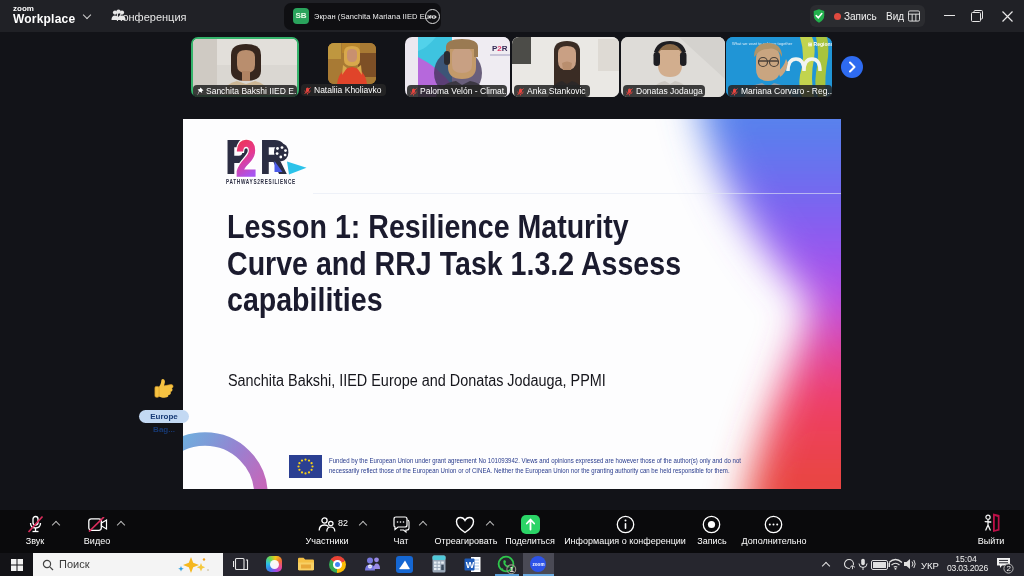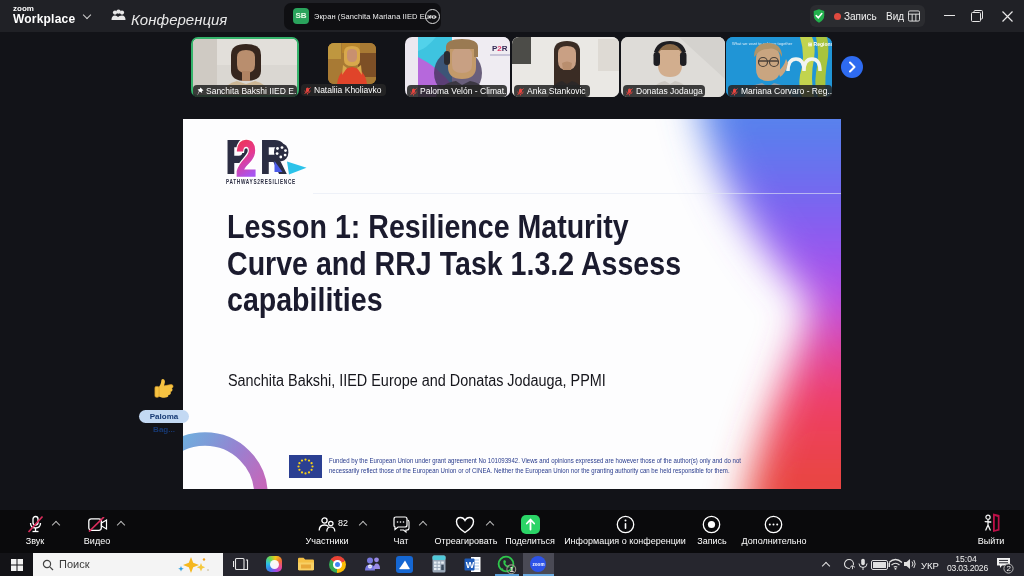--- a/index.html
+++ b/index.html
@@ -7,21 +7,21 @@
 body { font-family:"Liberation Sans", sans-serif; }
 #root { position:absolute; left:0; top:0; width:1024px; height:576px; background:#a21caf; }
 .abs { position:absolute; }
 
 
 #topbar { position:absolute; left:0; top:0; width:1024px; height:32px; background:#202126; }
 #topbar .zoomlogo { position:absolute; left:13px; top:4px; color:#fff; }
 #topbar .zoomlogo .z1 { font-size:8px; font-weight:bold; line-height:9px; display:block; }
 #topbar .zoomlogo .z2 { font-size:12px; font-weight:bold; line-height:13px; display:block; letter-spacing:0.2px; }
 .chev { display:inline-block; width:6px; height:6px; border-right:1.5px solid #cfcfcf; border-bottom:1.5px solid #cfcfcf; transform:rotate(45deg); }
-#topbar .conf { position:absolute; left:131px; top:11px; color:#e8e8e8; font-size:15px;font-style:italic; }
+#topbar .conf { position:absolute; left:116px; top:11px; color:#e8e8e8; font-size:11px; }
 #tab { position:absolute; left:284px; top:3px; width:157px; height:27px; background:#0f0f12; border-radius:7px;padding-left:20px; }
 #tab .sb { position:absolute; left:9px; top:5px; width:16px; height:16px; background:#2aa35c; border-radius:4px; color:#eafbe8; font-size:8px; font-weight:bold; text-align:center; line-height:16px; }
 #tab .txt { position:absolute; left:30px; top:9px; color:#efefef; font-size:7.5px; letter-spacing:0.1px; white-space:nowrap; }
 #tab .more { position:absolute; left:141px; top:6px; width:15px; height:15px; border:1.3px solid #dfdfdf; border-radius:50%; color:#dfdfdf; font-size:8px; line-height:13px; text-align:center; }
 #rightpill { position:absolute; left:810px; top:5px; width:115px; height:22px; background:#2b2c30; border-radius:6px; }
 
 
 #stage { position:absolute; left:0; top:32px; width:1024px; height:478px; background:#121318; overflow:hidden; }
 
 
@@ -312,21 +312,21 @@
       </div>
       <div id="eutext">Funded by the European Union under grant agreement No 101093942. Views and opinions expressed are however those of the author(s) only and do not<br>necessarily reflect those of the European Union or of CINEA. Neither the European Union nor the granting authority can be held responsible for them.</div>
     </div>
   </div>
 
   <svg class="abs" style="left:154px;top:377px;" width="20" height="23" viewBox="0 0 22 23">
     <path d="M8.2 1.8 Q9.8 0.2 11.3 1.8 Q12.4 3 11.9 5.2 L11 8.6 L18.6 7.2 Q21 7 21 9.2 Q21 10.6 19.6 11.2 Q20.8 12.2 20.2 13.7 Q19.6 15 18.2 15.2 Q19 16.4 18.2 17.6 Q17.4 18.8 15.8 18.7 Q16.2 20.6 14.2 21.2 Q11 22.2 7.6 21 L5.4 20.2 L5.4 9.8 Q7 7.6 7.6 5.4 Q8 3.4 8.2 1.8 Z" fill="#f5c242"></path>
     <path d="M11 8.6 L18.6 7.2 Q21 7 21 9.2 Q21 10.6 19.6 11.2" fill="none" stroke="#d89c28" stroke-width="0.7"></path>
     <rect x="1" y="9.2" width="4.6" height="12" rx="1.6" fill="#f5c242" stroke="#d89c28" stroke-width="0.7"></rect>
   </svg>
-  <div id="rlabel">Paloma  Bag...</div>
+  <div id="rlabel">Europe  Bag...</div>
 
   <div id="toolbar"></div>
   <div id="toolbaritems">
 
     <svg class="abs" style="left:26px;top:515px;" width="19" height="19" viewBox="0 0 19 19">
       <rect x="7" y="1.5" width="5" height="8.5" rx="2.5" fill="none" stroke="#fff" stroke-width="1.3"></rect>
       <path d="M4.5 8 Q4.5 13 9.5 13 Q14.5 13 14.5 8" fill="none" stroke="#fff" stroke-width="1.3"></path>
       <line x1="9.5" y1="13" x2="9.5" y2="16" stroke="#fff" stroke-width="1.3"></line>
       <line x1="6.5" y1="16.5" x2="12.5" y2="16.5" stroke="#fff" stroke-width="1.3"></line>
       <line x1="2.5" y1="17" x2="16.5" y2="1.5" stroke="#d92d5c" stroke-width="1.7"></line>

